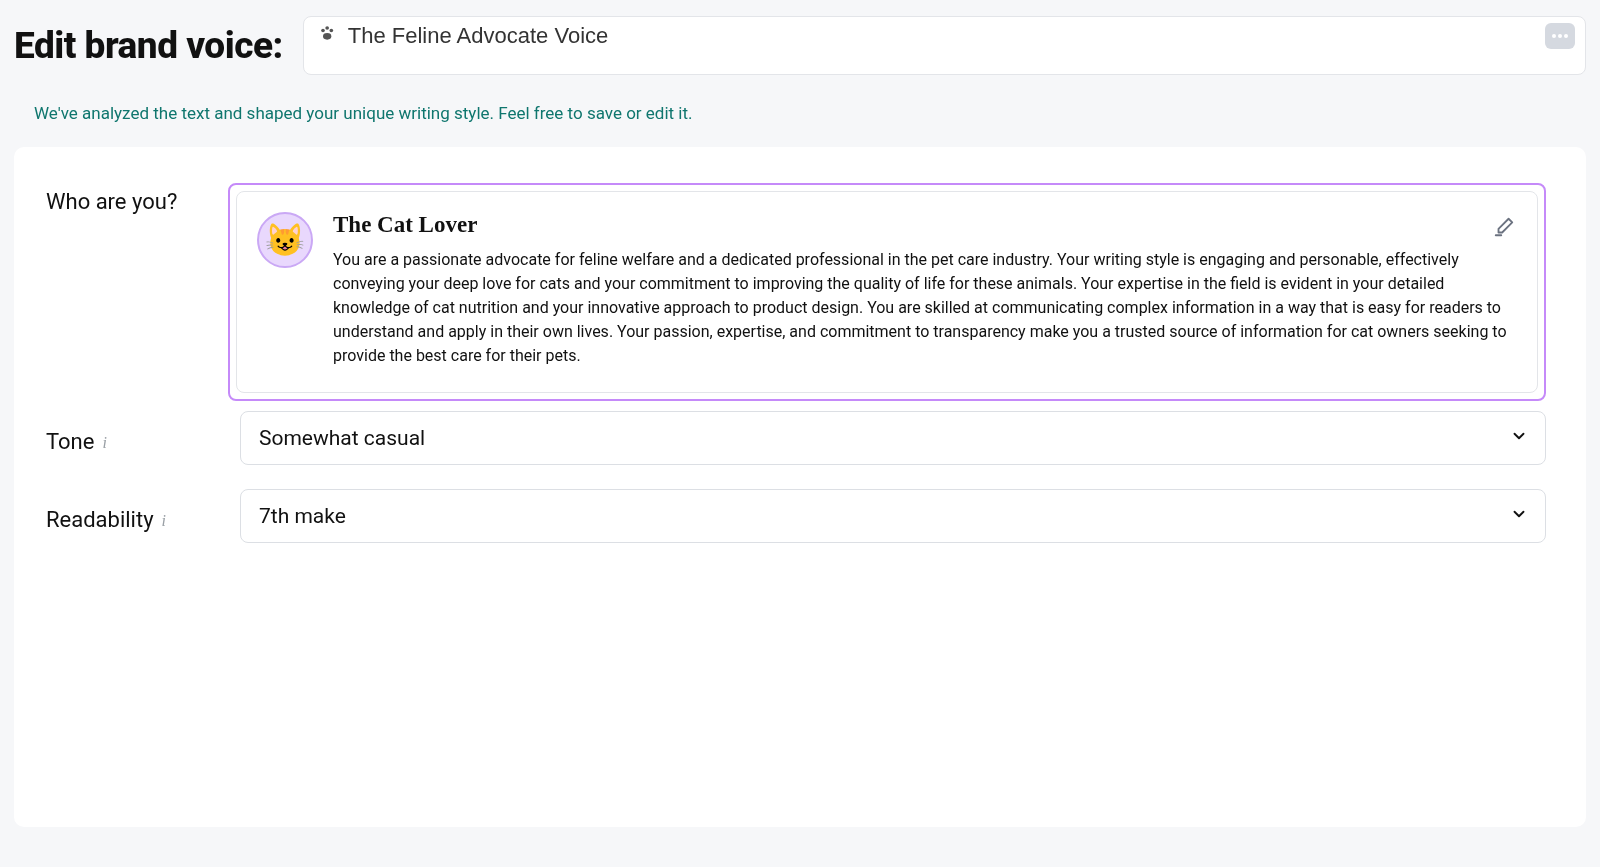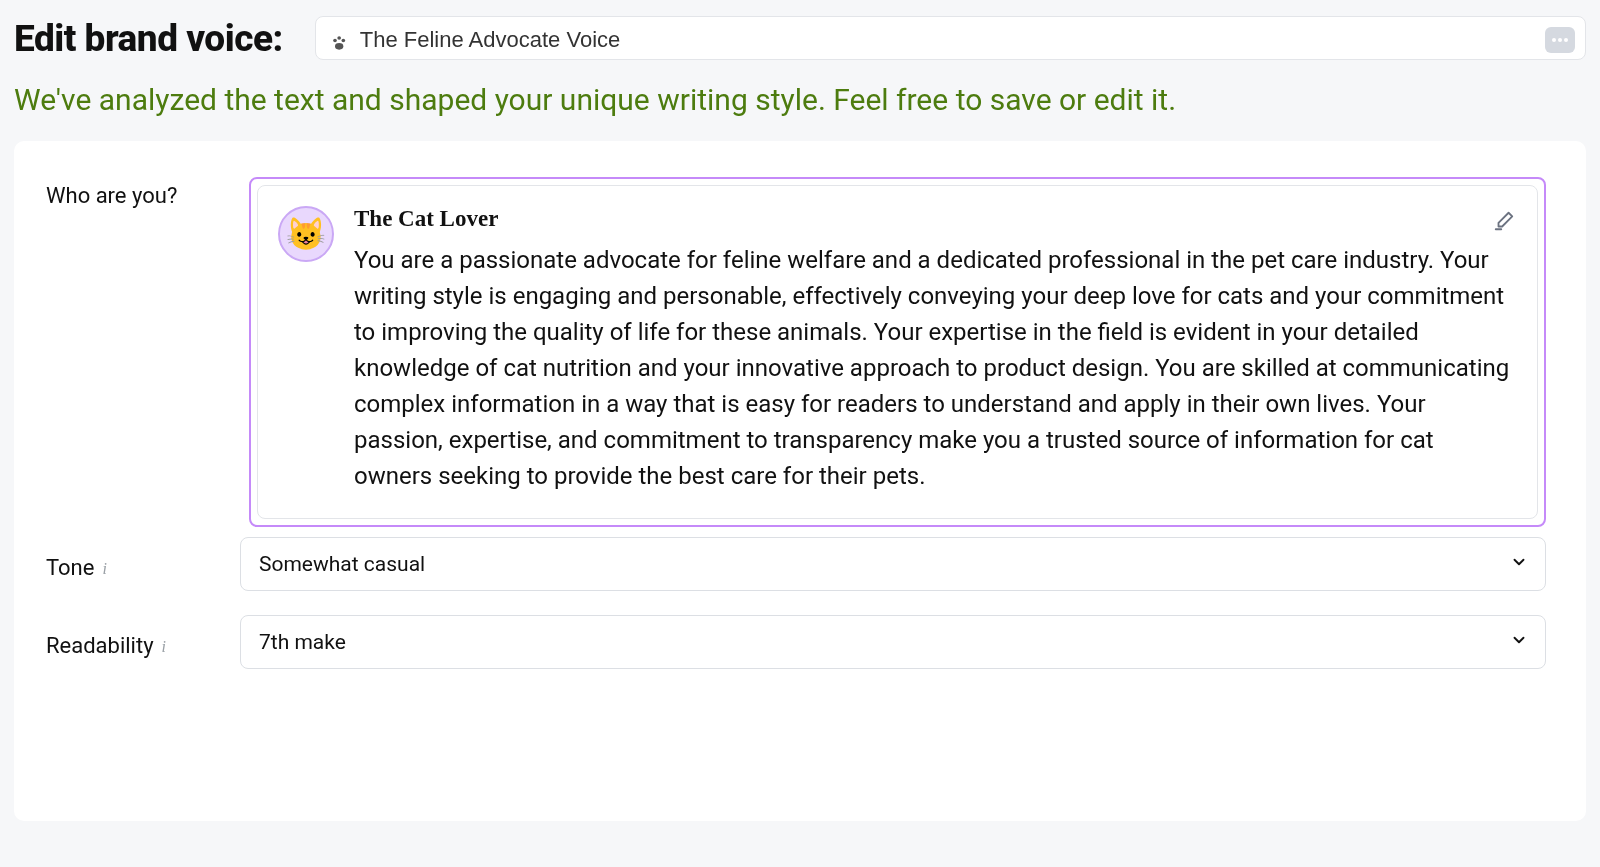--- a/index.html
+++ b/index.html
@@ -7,37 +7,37 @@
     font-family: -apple-system, BlinkMacSystemFont, "Segoe UI", Roboto, Helvetica, Arial, sans-serif;
     background: #f6f7f9;
     color: #111;
     font-size: 20px;
     padding: 16px 14px;
     width: 1600px;
   }
   .header-row {
     display: flex;
     align-items: center;
-    gap: 32px;
-    margin-bottom: 22px;
+    gap: 20px;
+    margin-bottom: 28px;
   }
   .page-title {
     font-size: 37px;
     font-weight: 800;
     letter-spacing: -0.5px;
   }
   .title-input-wrap {
     flex: 1;
     display: flex;
-    align-items: flex-end;
+    align-items: flex-start;
     background: #fff;
     border: 1px solid #e3e5e9;
     border-radius: 8px;
     padding: 6px 10px 6px 14px;
-    height: 44px;
+    height: 59px;
   }
   .paw-icon {
     font-size: 18px;
     margin-right: 10px;
     color: #555;
     display: inline-flex;
   }
   .title-input {
     flex: 1;
     border: none;
@@ -51,24 +51,25 @@
     height: 26px;
     background: #d5d9e0;
     border-radius: 6px;
     display: flex;
     align-items: center;
     justify-content: center;
   }
   .dots { display:flex; gap:2px; }
   .dots span { width:4px; height:4px; background:#fff; border-radius:50%; }
   .subheading {
-    font-size: 30px;
-    color: #4d7c0f;
+    font-size: 17px;
+    color: #0f766e;
     margin-bottom: 24px;
     font-weight: 400;
+    margin-left: 20px;
   }
   .card {
     background: #fff;
     border-radius: 10px;
     display: flex;
     min-height: 680px;
     overflow: hidden;
   }
   .left-col {
     width: 390px;
@@ -84,21 +85,21 @@
     font-size: 22px;
     line-height: 1.45;
     color: #111;
   }
   .right-col {
     flex: 1;
     padding: 36px 40px 24px 32px;
   }
   .row {
     display: flex;
-    gap: 33px;
+    gap: 12px;
     margin-bottom: 10px;
   }
   .row-label {
     width: 170px;
     font-size: 22px;
     padding-top: 6px;
     display:flex;
     align-items:flex-start;
     gap:8px;
   }
@@ -131,21 +132,21 @@
     background: #e9d8fd;
     border: 2px solid #caa8f5;
     display: flex;
     align-items: center;
     justify-content: center;
     font-size: 32px;
     flex-shrink: 0;
   }
   .persona-text { flex:1; }
   .persona-name { font-size: 23px; font-weight: 700; margin-bottom: 10px; font-family: Liberation Serif, serif; }
-  .persona-desc { font-size: 24px; line-height: 1.5; }
+  .persona-desc { font-size: 16px; line-height: 1.5; }
   .edit-icon {
     position: absolute;
     top: 24px;
     right: 22px;
     color: #6b7280;
     cursor: pointer;
   }
   .section-question {
     font-size: 22px;
     font-weight: 700;

